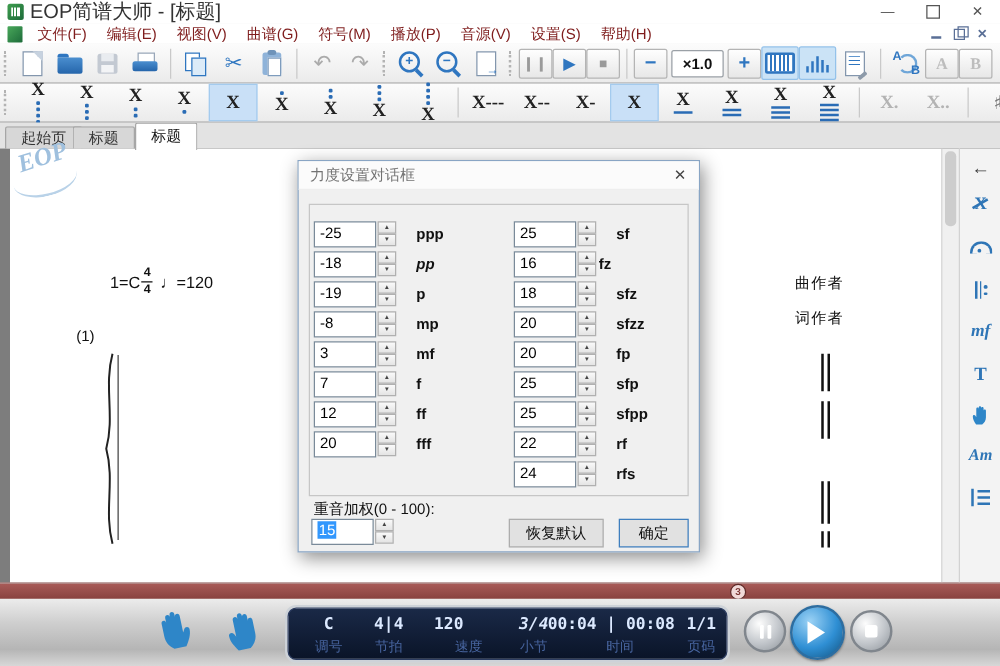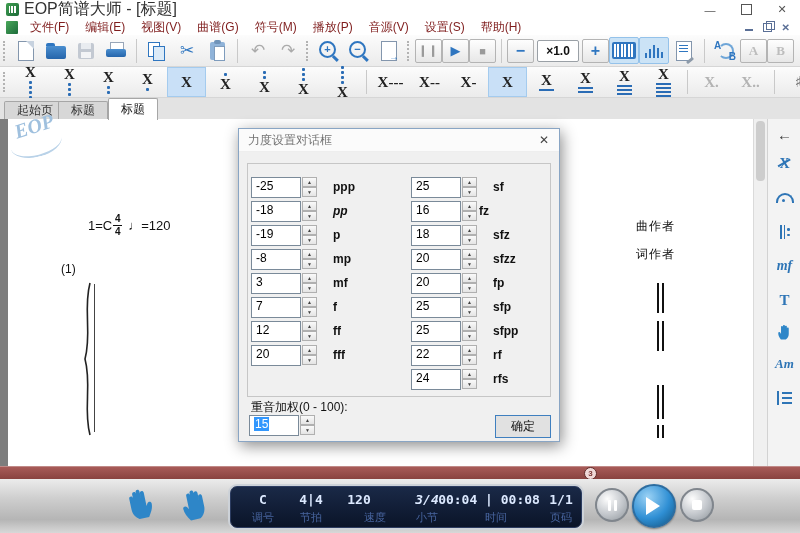--- a/index.html
+++ b/index.html
@@ -561,20 +561,21 @@
       </span>
   </div>
 
   <div class="dialog" id="dlg">
     <div class="dlg-title">
       <span class="dlg-title-text">力度设置对话框</span>
       <span class="dlg-close">✕</span>
     </div>
     <div class="grpbox"></div>
     <span class="accent-label">重音加权(0 - 100):</span>
+    <button class="dlg-btn" id="btn-restore">恢复默认</button>
     <button class="dlg-btn" id="btn-ok">确定</button>
   <div class="spin" style="left: 12px; top: 48px;">
         <div class="spin-box">-25</div>
         <div class="spin-ud">
           <div class="sp-u">▲</div>
           <div class="sp-d">▼</div>
         </div>
       </div>
       <span class="spin-lab" style="left: 94px; top: 51px;">ppp</span>
       <div class="spin" style="left: 12px; top: 72px;">

